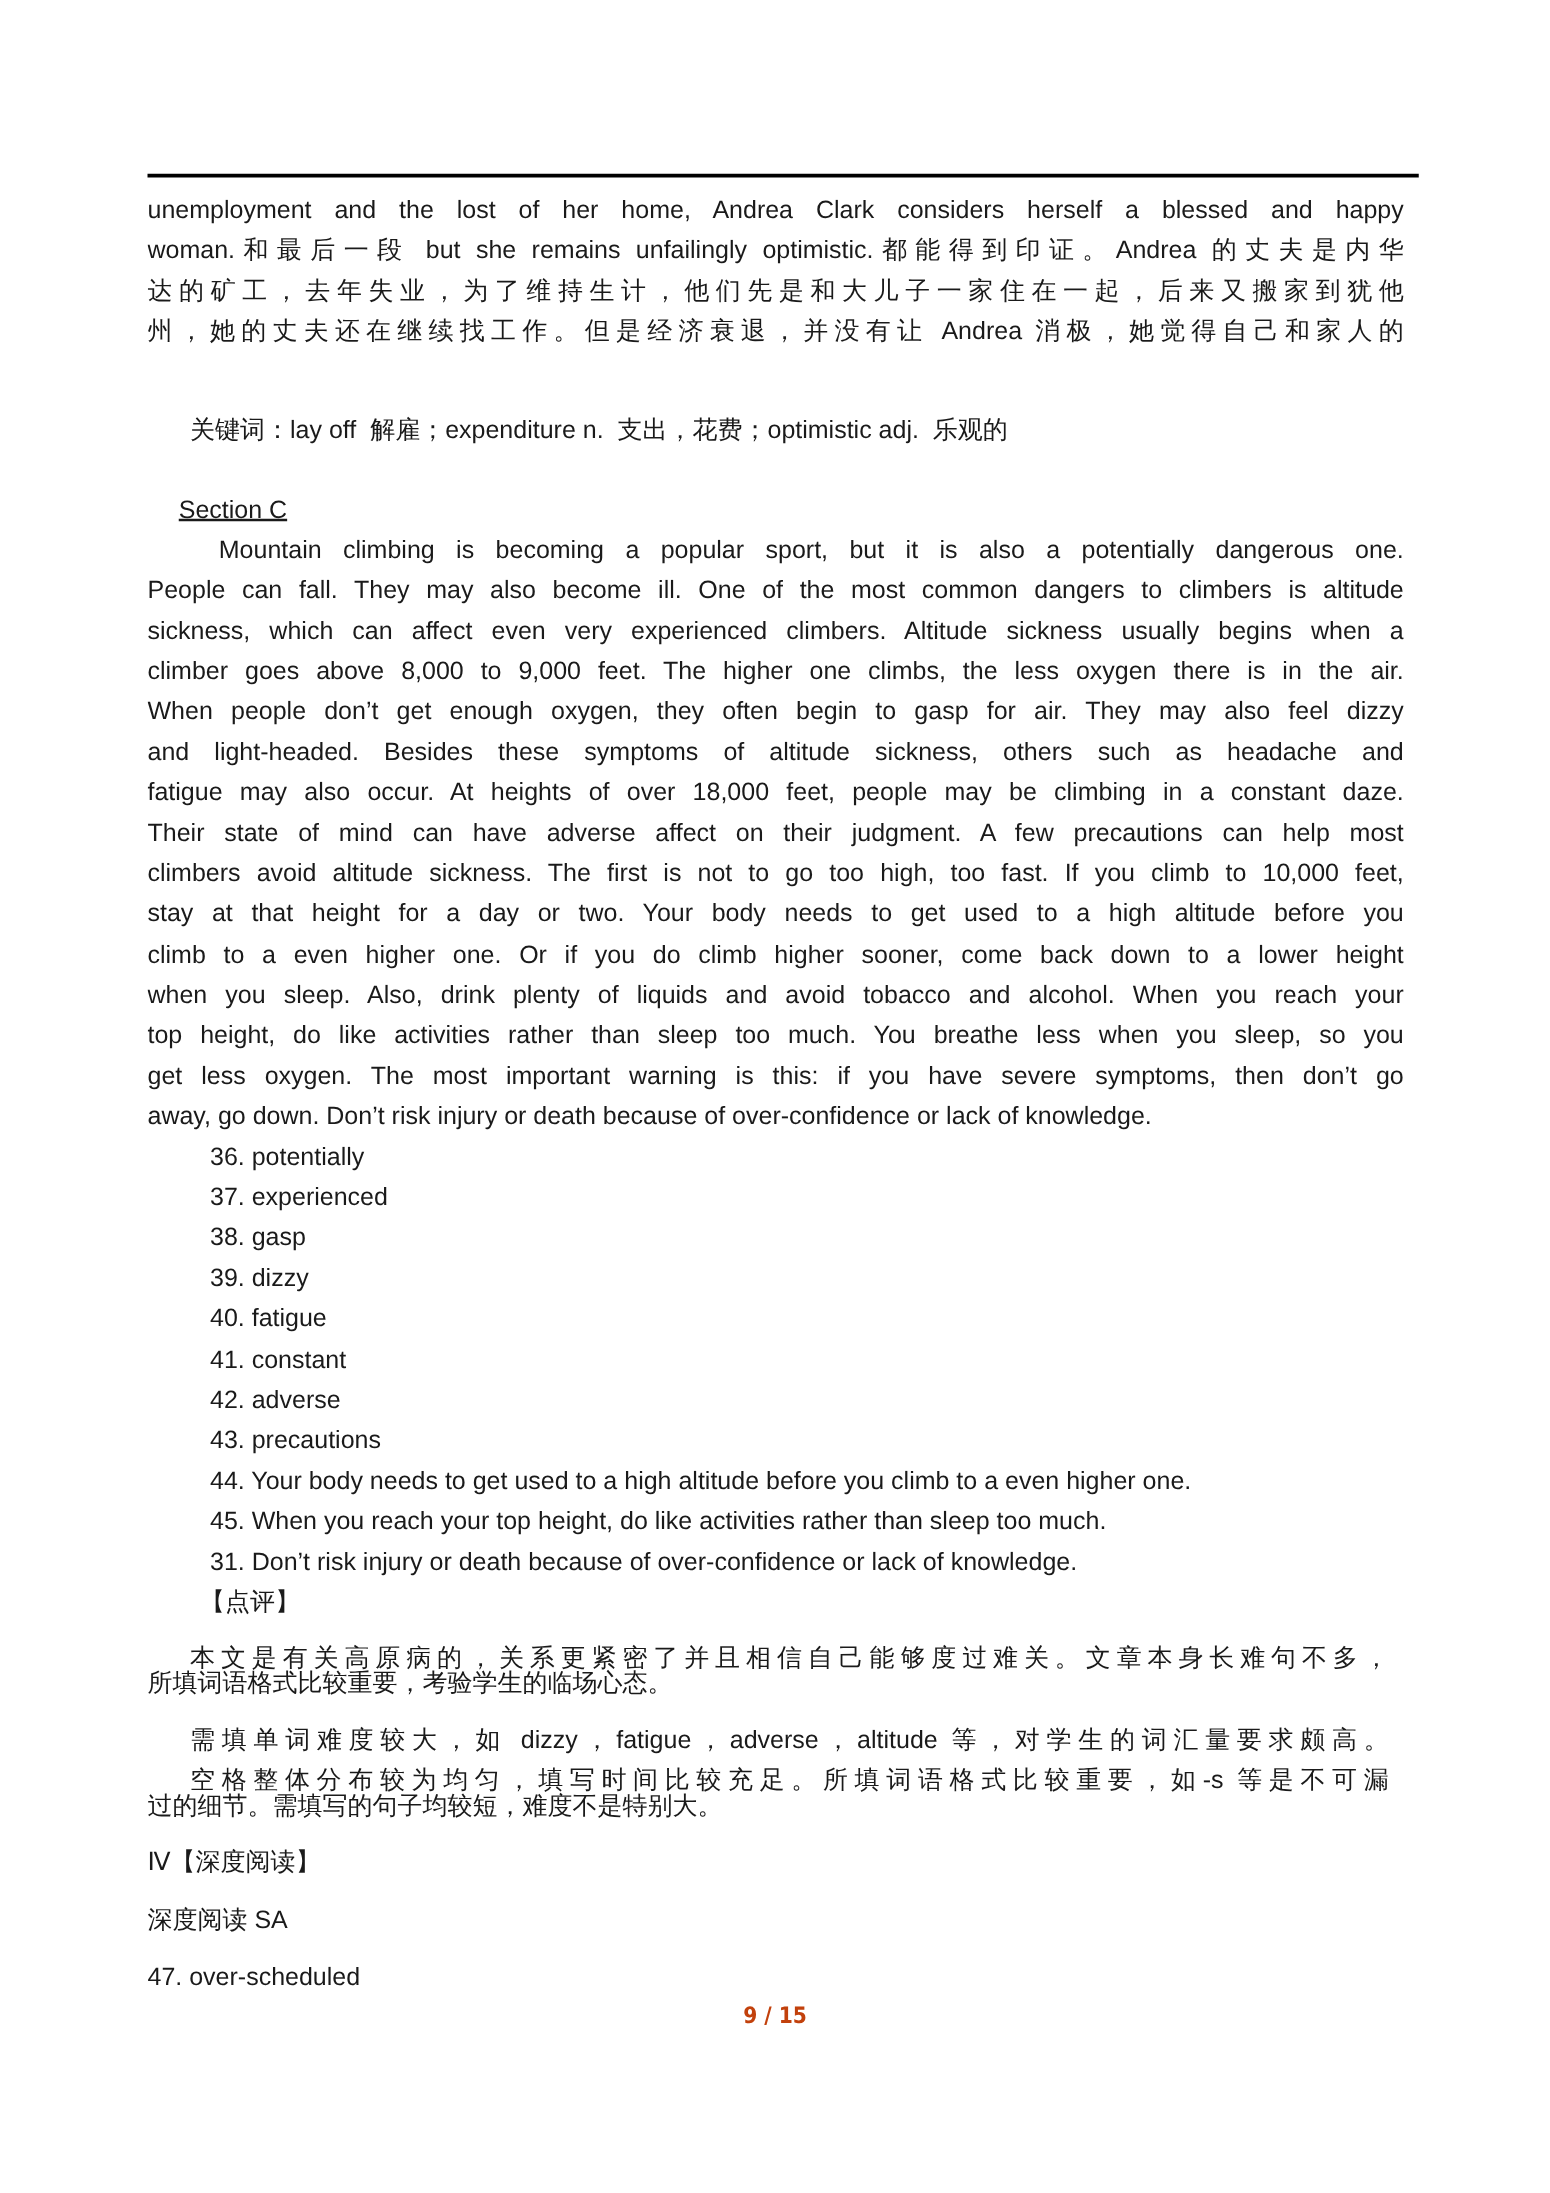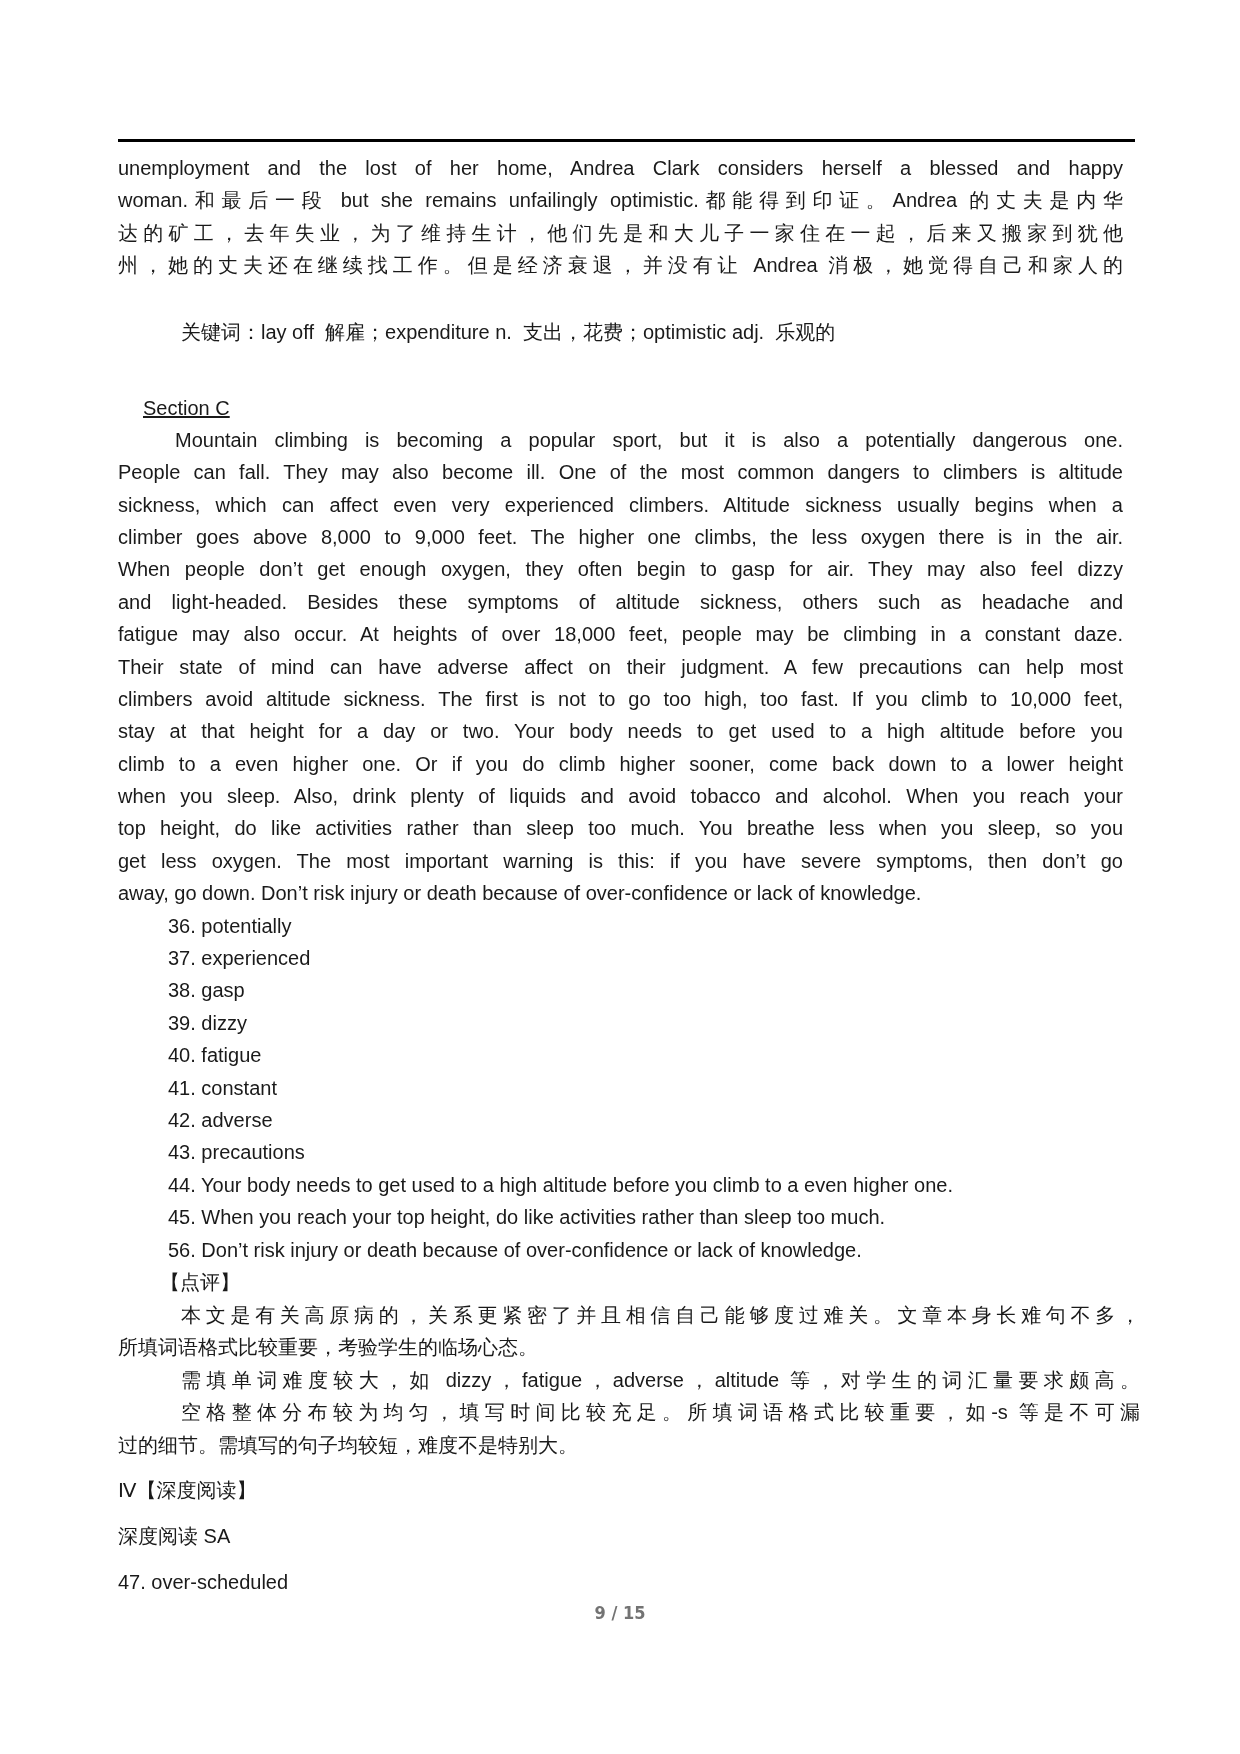--- a/index.html
+++ b/index.html
@@ -41,32 +41,32 @@
       overflow: visible;
     }
     .line.just {
       text-align: justify;
       text-align-last: justify;
       white-space: normal;
       overflow: hidden;
     }
     .line.ind-list { left: 168px; width: 955px; }
     .line.ind-para { left: 175px; width: 948px; }
-    .line.ind-cn { left: 181px; width: 959px; }
+    .line.ind-cn { left: 152px; width: 959px; margin-top: 12px; }
     .line.ind-sec { left: 143px; text-decoration: underline; }
     .line.ind-bracket { left: 160px; }
     .page-number {
       position: absolute;
       left: 0;
       width: 1240px;
       top: 1602px;
       text-align: center;
       font-size: 18px;
       font-weight: bold;
-      color: #737373;
+      color: #c2410c;
       font-family: "DejaVu Sans Condensed", "DejaVu Sans", sans-serif;
     }
   </style>
 </head>
 <body>
 
 <div class="page">
 
   <div class="header-rule"></div>
 
@@ -98,21 +98,21 @@
   <div class="line ind-list" style="top:911px">36. potentially</div>
   <div class="line ind-list" style="top:943px">37. experienced</div>
   <div class="line ind-list" style="top:975px">38. gasp</div>
   <div class="line ind-list" style="top:1008px">39. dizzy</div>
   <div class="line ind-list" style="top:1040px">40. fatigue</div>
   <div class="line ind-list" style="top:1073px">41. constant</div>
   <div class="line ind-list" style="top:1105px">42. adverse</div>
   <div class="line ind-list" style="top:1137px">43. precautions</div>
   <div class="line ind-list" style="top:1170px">44. Your body needs to get used to a high altitude before you climb to a even higher one.</div>
   <div class="line ind-list" style="top:1202px">45. When you reach your top height, do like activities rather than sleep too much.</div>
-  <div class="line ind-list" style="top:1235px">56. Don’t risk injury or death because of over-confidence or lack of knowledge.</div>
+  <div class="line ind-list" style="top:1235px">31. Don’t risk injury or death because of over-confidence or lack of knowledge.</div>
 
   <div class="line ind-bracket" style="top:1267px">【点评】</div>
   <div class="line just ind-cn" style="top:1300px">本文是有关高原病的，关系更紧密了并且相信自己能够度过难关。文章本身长难句不多，</div>
   <div class="line" style="top:1332px">所填词语格式比较重要，考验学生的临场心态。</div>
   <div class="line just ind-cn" style="top:1365px">需填单词难度较大，如 dizzy，fatigue，adverse，altitude 等，对学生的词汇量要求颇高。</div>
   <div class="line just ind-cn" style="top:1397px">空格整体分布较为均匀，填写时间比较充足。所填词语格式比较重要，如-s 等是不可漏</div>
   <div class="line" style="top:1430px">过的细节。需填写的句子均较短，难度不是特别大。</div>
 
   <div class="line" style="top:1475px">Ⅳ【深度阅读】</div>
   <div class="line" style="top:1521px">深度阅读 SA</div>

